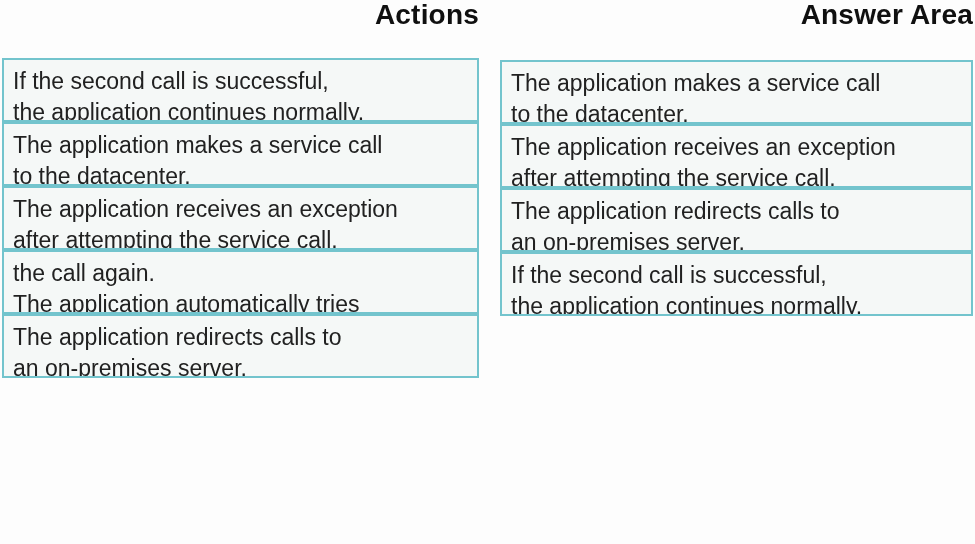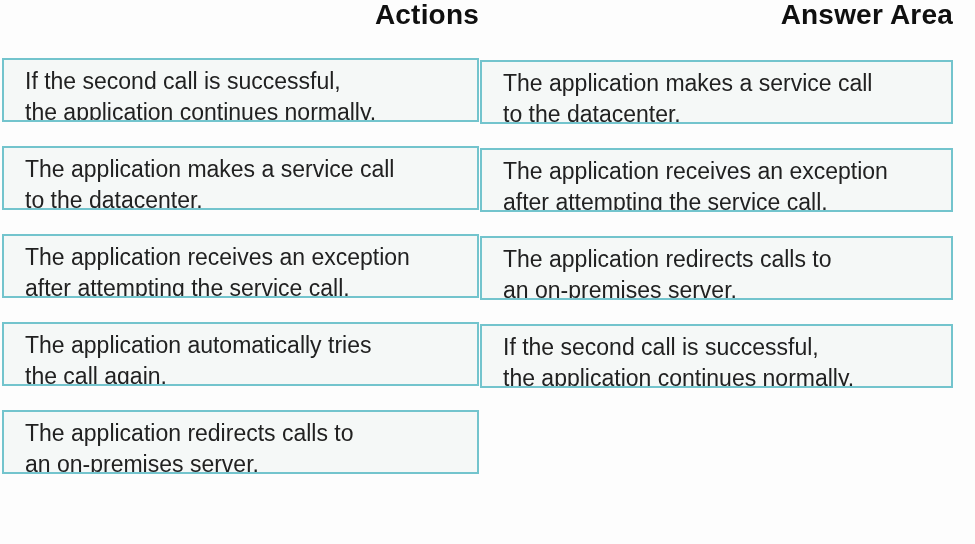--- a/index.html
+++ b/index.html
@@ -21,38 +21,37 @@
   .stage {
     position: relative;
     width: 975px;
     height: 544px;
   }
   .col {
     position: absolute;
     top: 0;
   }
   .col-actions { left: 2px;  width: 477px; }
-  .col-answer  { left: 480px; width: 473px; }
+  .col-answer  { left: 500px; width: 473px; }
   .col-heading {
     font-size: 28px;
     font-weight: bold;
     color: var(--heading);
     line-height: 30px;
     margin: 0;
     letter-spacing: 0.2px;
     text-align: right;
   }
   .cards { margin-top: 28px; }
   .col-answer .cards { margin-top: 30px; }
   .card {
     height: 64px;
-    margin-bottom: 24px;
     border: 2px solid var(--box-border);
     background: var(--box-bg);
-    padding: 6px 8px 0 21px;
+    padding: 6px 8px 0 9px;
     font-size: 23px;
     line-height: 31px;
     color: var(--text);
     cursor: pointer;
     overflow: hidden;
   }
   .card .line { white-space: nowrap; }
 </style>
 </head>
 <body>
@@ -68,22 +67,22 @@
       </div>
       <div class="card">
         <div class="line">The application makes a service call</div>
         <div class="line">to the datacenter.</div>
       </div>
       <div class="card">
         <div class="line">The application receives an exception</div>
         <div class="line">after attempting the service call.</div>
       </div>
       <div class="card">
+        <div class="line">the call again.</div>
         <div class="line">The application automatically tries</div>
-        <div class="line">the call again.</div>
       </div>
       <div class="card">
         <div class="line">The application redirects calls to</div>
         <div class="line">an on-premises server.</div>
       </div>
     </div>
   </div>
 
   <div class="col col-answer">
     <h1 class="col-heading">Answer Area</h1>

